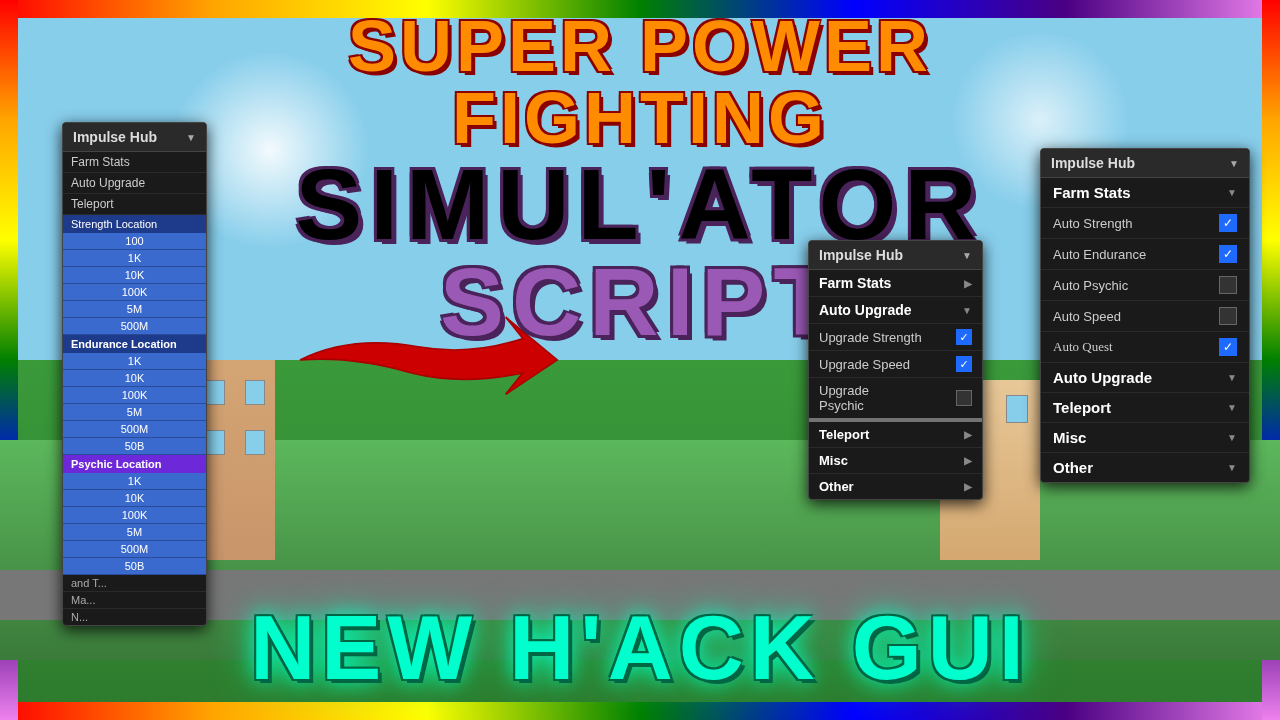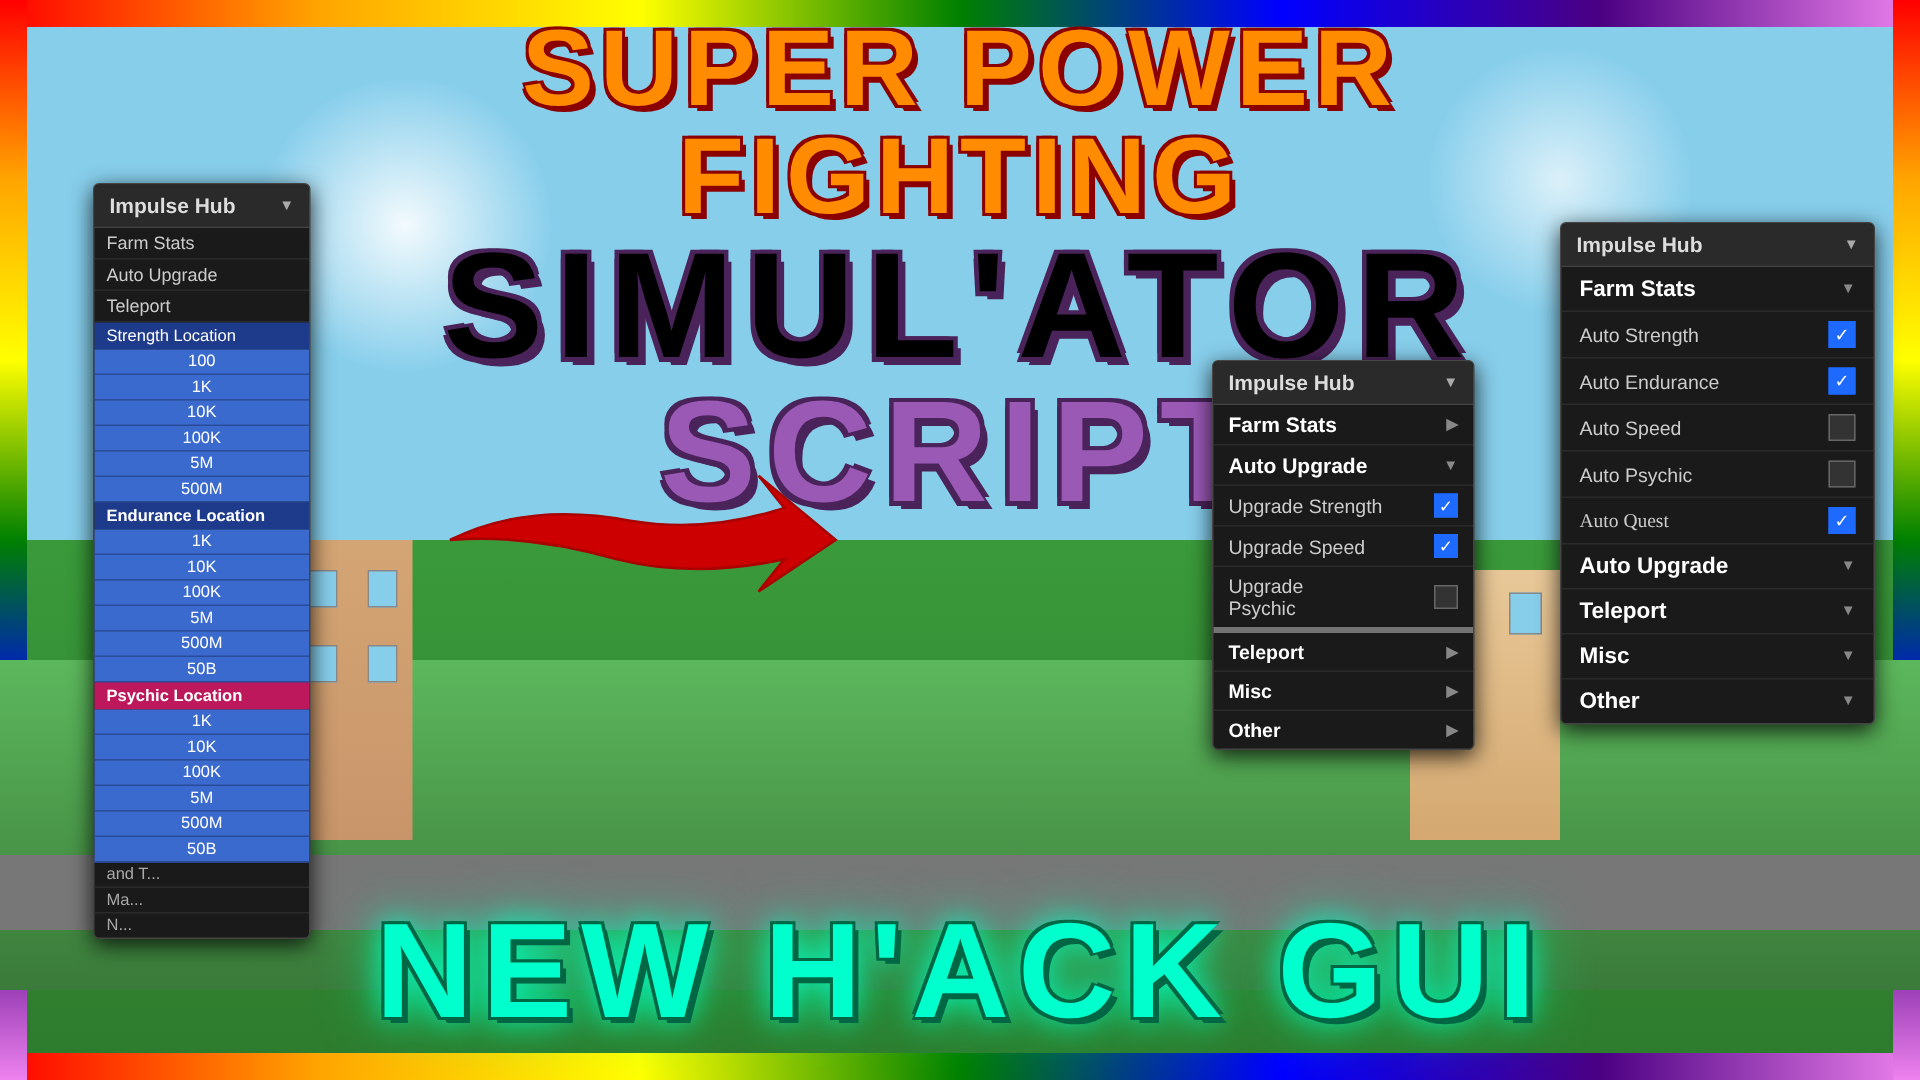--- a/index.html
+++ b/index.html
@@ -283,21 +283,21 @@
   <div class="location-item" style="background:#3a6acd;color:white;padding:2px 8px;font-size:11px;text-align:center;border-bottom:1px solid #2a4a9a;">500M</div>
 
   <div class="section-header" style="background:#1e3a8a;color:white;padding:3px 8px;font-size:11px;font-weight:bold;">Endurance Location</div>
   <div class="location-item" style="background:#3a6acd;color:white;padding:2px 8px;font-size:11px;text-align:center;border-bottom:1px solid #2a4a9a;">1K</div>
   <div class="location-item" style="background:#3a6acd;color:white;padding:2px 8px;font-size:11px;text-align:center;border-bottom:1px solid #2a4a9a;">10K</div>
   <div class="location-item" style="background:#3a6acd;color:white;padding:2px 8px;font-size:11px;text-align:center;border-bottom:1px solid #2a4a9a;">100K</div>
   <div class="location-item" style="background:#3a6acd;color:white;padding:2px 8px;font-size:11px;text-align:center;border-bottom:1px solid #2a4a9a;">5M</div>
   <div class="location-item" style="background:#3a6acd;color:white;padding:2px 8px;font-size:11px;text-align:center;border-bottom:1px solid #2a4a9a;">500M</div>
   <div class="location-item" style="background:#3a6acd;color:white;padding:2px 8px;font-size:11px;text-align:center;border-bottom:1px solid #2a4a9a;">50B</div>
 
-  <div class="section-header" style="background:#be185d;color:white;padding:3px 8px;font-size:11px;font-weight:bold;">Psychic Location</div>
+  <div class="section-header" style="background:#6d28d9;color:white;padding:3px 8px;font-size:11px;font-weight:bold;">Psychic Location</div>
   <div class="location-item" style="background:#3a6acd;color:white;padding:2px 8px;font-size:11px;text-align:center;border-bottom:1px solid #2a4a9a;">1K</div>
   <div class="location-item" style="background:#3a6acd;color:white;padding:2px 8px;font-size:11px;text-align:center;border-bottom:1px solid #2a4a9a;">10K</div>
   <div class="location-item" style="background:#3a6acd;color:white;padding:2px 8px;font-size:11px;text-align:center;border-bottom:1px solid #2a4a9a;">100K</div>
   <div class="location-item" style="background:#3a6acd;color:white;padding:2px 8px;font-size:11px;text-align:center;border-bottom:1px solid #2a4a9a;">5M</div>
   <div class="location-item" style="background:#3a6acd;color:white;padding:2px 8px;font-size:11px;text-align:center;border-bottom:1px solid #2a4a9a;">500M</div>
   <div class="location-item" style="background:#3a6acd;color:white;padding:2px 8px;font-size:11px;text-align:center;border-bottom:1px solid #2a4a9a;">50B</div>
 
   <div style="padding:2px 8px;font-size:11px;color:#aaa;border-bottom:1px solid #2a2a2a;">and T...</div>
   <div style="padding:2px 8px;font-size:11px;color:#aaa;border-bottom:1px solid #2a2a2a;">Ma...</div>
   <div style="padding:2px 8px;font-size:11px;color:#aaa;">N...</div>
@@ -357,25 +357,25 @@
 
   <div style="padding:6px 12px;display:flex;justify-content:space-between;align-items:center;border-bottom:1px solid #2a2a2a;color:#ccc;">
     <span>Auto Strength</span>
     <div style="width:18px;height:18px;background:#1e6aff;border:1px solid #1e6aff;display:flex;align-items:center;justify-content:center;font-size:12px;color:white;">✓</div>
   </div>
   <div style="padding:6px 12px;display:flex;justify-content:space-between;align-items:center;border-bottom:1px solid #2a2a2a;color:#ccc;">
     <span>Auto Endurance</span>
     <div style="width:18px;height:18px;background:#1e6aff;border:1px solid #1e6aff;display:flex;align-items:center;justify-content:center;font-size:12px;color:white;">✓</div>
   </div>
   <div style="padding:6px 12px;display:flex;justify-content:space-between;align-items:center;border-bottom:1px solid #2a2a2a;color:#ccc;">
+    <span>Auto Psychic</span>
+    <div style="width:18px;height:18px;background:#333;border:1px solid #666;display:flex;align-items:center;justify-content:center;font-size:12px;"></div>
+  </div>
+  <div style="padding:6px 12px;display:flex;justify-content:space-between;align-items:center;border-bottom:1px solid #2a2a2a;color:#ccc;">
     <span>Auto Speed</span>
-    <div style="width:18px;height:18px;background:#333;border:1px solid #666;display:flex;align-items:center;justify-content:center;font-size:12px;"></div>
-  </div>
-  <div style="padding:6px 12px;display:flex;justify-content:space-between;align-items:center;border-bottom:1px solid #2a2a2a;color:#ccc;">
-    <span>Auto Psychic</span>
     <div style="width:18px;height:18px;background:#333;border:1px solid #666;display:flex;align-items:center;justify-content:center;font-size:12px;"></div>
   </div>
   <div style="padding:6px 12px;display:flex;justify-content:space-between;align-items:center;border-bottom:1px solid #2a2a2a;color:#ccc;font-family:Liberation Serif, serif;">
     <span>Auto Quest</span>
     <div style="width:18px;height:18px;background:#1e6aff;border:1px solid #1e6aff;display:flex;align-items:center;justify-content:center;font-size:12px;color:white;">✓</div>
   </div>
 
   <div style="padding:6px 12px;display:flex;justify-content:space-between;align-items:center;border-bottom:1px solid #2a2a2a;color:white;font-weight:bold;font-size:15px;">
     <span>Auto Upgrade</span>
     <span style="color:#888;font-size:10px;">▼</span>

